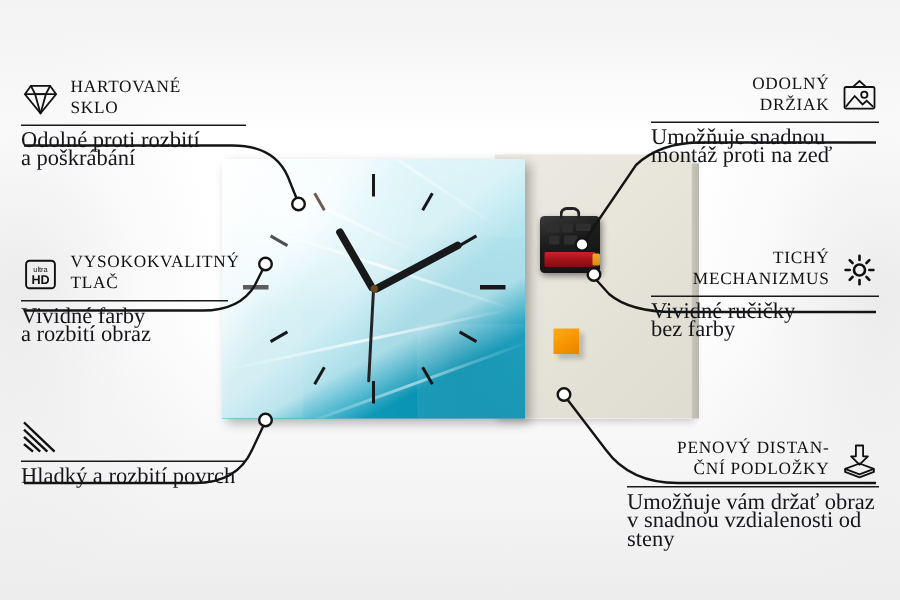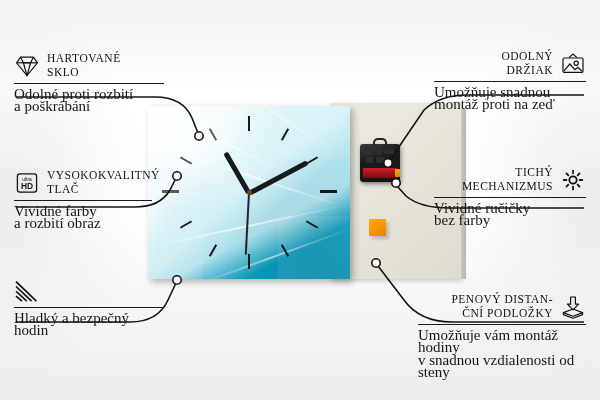--- a/index.html
+++ b/index.html
@@ -244,21 +244,21 @@
           <path d="M3 4 L27 27"></path>
               <path d="M3 10 L21 27"></path>
               <path d="M3 16 L15 27"></path>
               <path d="M3 22 L9 27"></path>
         </g>
           </svg>
       </span>
     </div>
     <div class="rule"></div>
     <div class="desc">
-      <span>Hladký a bezpečný hodin</span>
+      <span>Hladký a rozbití povrch</span>
     </div>
   </div>
 
   <div class="feat right" id="f4">
     <div class="head">
       <span class="title">
         <span>ODOLNÝ</span><br>
         <span>DRŽIAK</span>
       </span>
       <span class="ico">
@@ -319,18 +319,18 @@
             <g fill="none" stroke="currentColor" stroke-width="1.5" stroke-linejoin="round">
           <path d="M13 2.5 h6 v9 h4 L16 18.5 L9 11.5 h4 z"></path>
           <path d="M16 17.5 L28 22 L16 26.5 L4 22 z"></path>
           <path d="M4 22 v2.5 L16 29 L28 24.5 V22"></path>
         </g>
           </svg>
       </span>
     </div>
     <div class="rule"></div>
     <div class="desc">
-      <span>Umožňuje vám montáž hodiny</span><br>
+      <span>Umožňuje vám držať obraz</span><br>
       <span>v snadnou vzdialenosti od steny</span>
     </div>
   </div>
 
 </div>
 
 </body></html>

